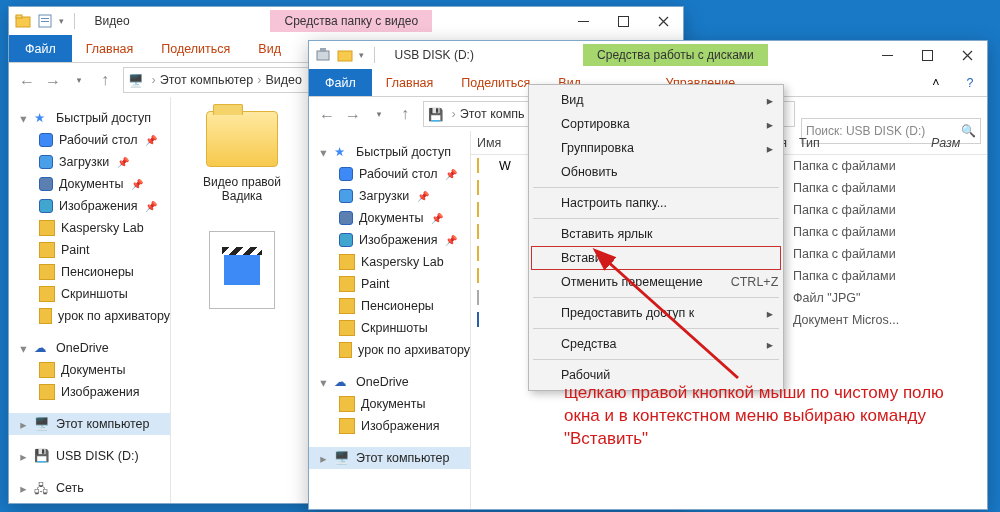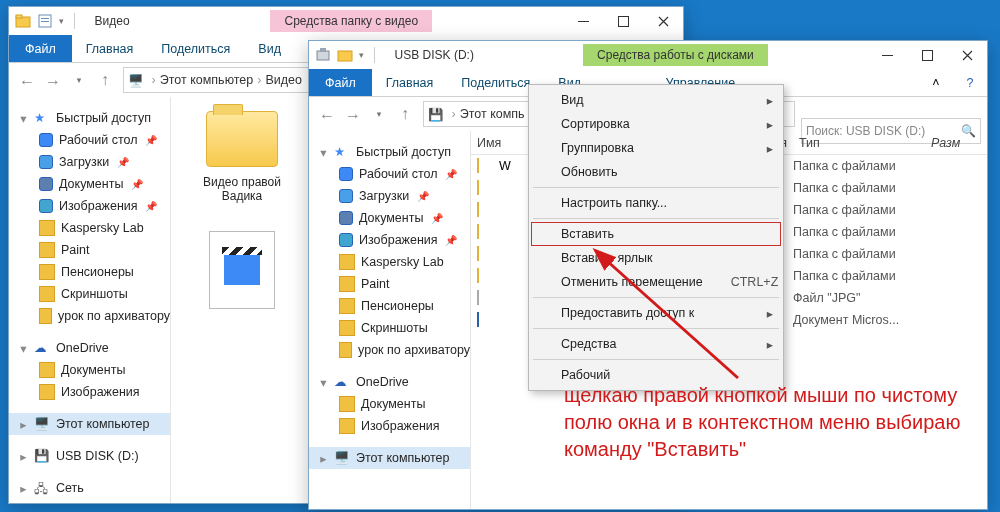--- a/index.html
+++ b/index.html
@@ -17,21 +17,21 @@
   .titlebar .tool-tab { padding: 4px 14px; font-size: 12px; }
   .tool-tab.pink { background: #f7c4d7; }
   .tool-tab.green { background: #a5d76e; }
   .title-spacer { flex: 1 1 auto; }
   .winbtn { width: 40px; height: 28px; display:flex; align-items:center; justify-content:center; color:#333;}
   .winbtn svg { width: 11px; height: 11px; }
 
   
   .ribbon { height: 28px; display:flex; align-items:stretch; border-bottom:1px solid #d0d0d0; font-size:12.5px;}
   .ribbon .filetab{background:#1a72c7;color:#fff;padding:0 16px;display:flex;align-items:center;}
-  .ribbon .rtab{padding:0 14px;display:flex;align-items:center;color:#0c4a6e;}
+  .ribbon .rtab{padding:0 14px;display:flex;align-items:center;color:#c2410c;}
   .rib-spacer{flex:1;}
   .rib-icon{width:34px;display:flex;align-items:center;justify-content:center;}
 
   
   .nav { height: 34px; display:flex; align-items:center; gap:6px; padding:3px 6px; background:#fff; }
   .navbtns{display:flex;gap:2px;}
   .navbtn{width:24px;height:24px;border-radius:2px;display:flex;align-items:center;justify-content:center;color:#888;}
   .crumb{flex:1;display:flex;align-items:center;border:1px solid #d0d0d0;height:26px;padding:0 4px;font-size:12.5px;color:#333;background:#fff;}
   .crumb .sep{color:#999;padding:0 4px;}
   .crumb .cicon{margin-right:4px;}
@@ -85,21 +85,21 @@
 
   
   .ctxmenu{position:absolute;background:#f3f3f3;border:1px solid #b9b9b9;box-shadow:3px 3px 8px rgba(0,0,0,.25);font-size:12.5px;padding:3px 2px;z-index:50;}
   .ctxmenu .mi{height:24px;display:flex;align-items:center;padding:0 22px 0 30px;white-space:nowrap;color:#222;position:relative;}
   .ctxmenu .mi .hot{margin-left:auto;color:#555;padding-left:28px;}
   .ctxmenu .mi .arrow{position:absolute;right:8px;color:#555;}
   .ctxmenu .sep{height:1px;background:#d0d0d0;margin:3px 2px;}
   .ctxmenu .mi.boxed{outline:1.5px solid #c9302c;outline-offset:-1px;}
 
   
-  .ann-text{position:absolute;font-size:20px;line-height:1.35;color:#d31a1a;z-index:60;}
+  .ann-text{position:absolute;font-size:17px;line-height:1.35;color:#d31a1a;z-index:60;}
   .ann-arrow{position:absolute;z-index:55;}
 
   .chev{font-size:9px;color:#777;}
   .pin{color:#3d8af7;font-size:10px;margin-left:2px;}
 
 </style>
 </head>
 <body>
 
 <div class="window win1">
@@ -480,25 +480,25 @@
       <span class="arrow">▸</span>
     </div>
     <div class="mi">
       <span>Обновить</span>
     </div>
     <div class="sep"></div>
     <div class="mi">
       <span>Настроить папку...</span>
     </div>
     <div class="sep"></div>
+    <div class="mi">
+      <span>Вставить ярлык</span>
+    </div>
     <div class="mi boxed">
       <span>Вставить</span>
-    </div>
-    <div class="mi">
-      <span>Вставить ярлык</span>
     </div>
     <div class="mi">
       <span>Отменить перемещение</span>
       <span class="hot">CTRL+Z</span>
     </div>
     <div class="sep"></div>
     <div class="mi">
       <span>Предоставить доступ к</span>
       <span class="arrow">▸</span>
     </div>

